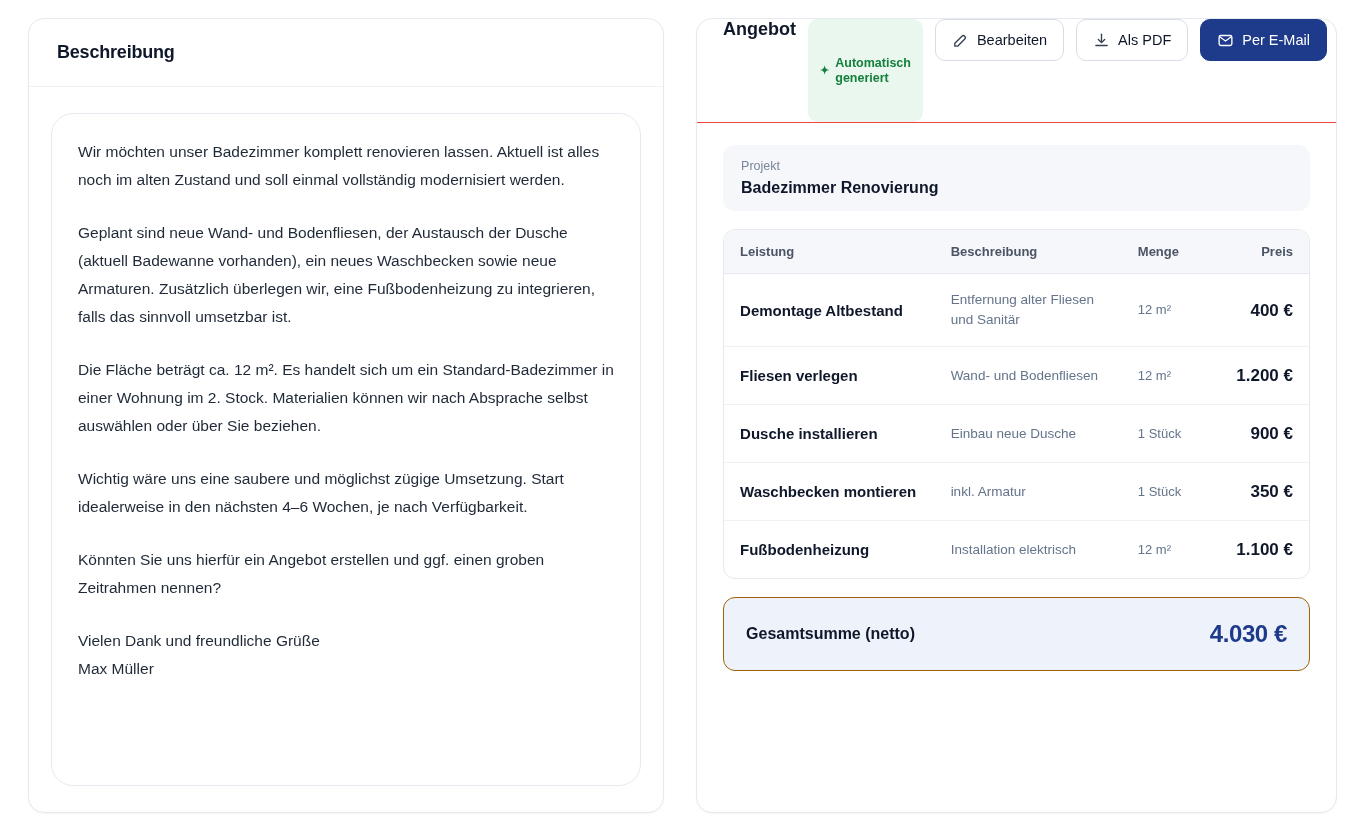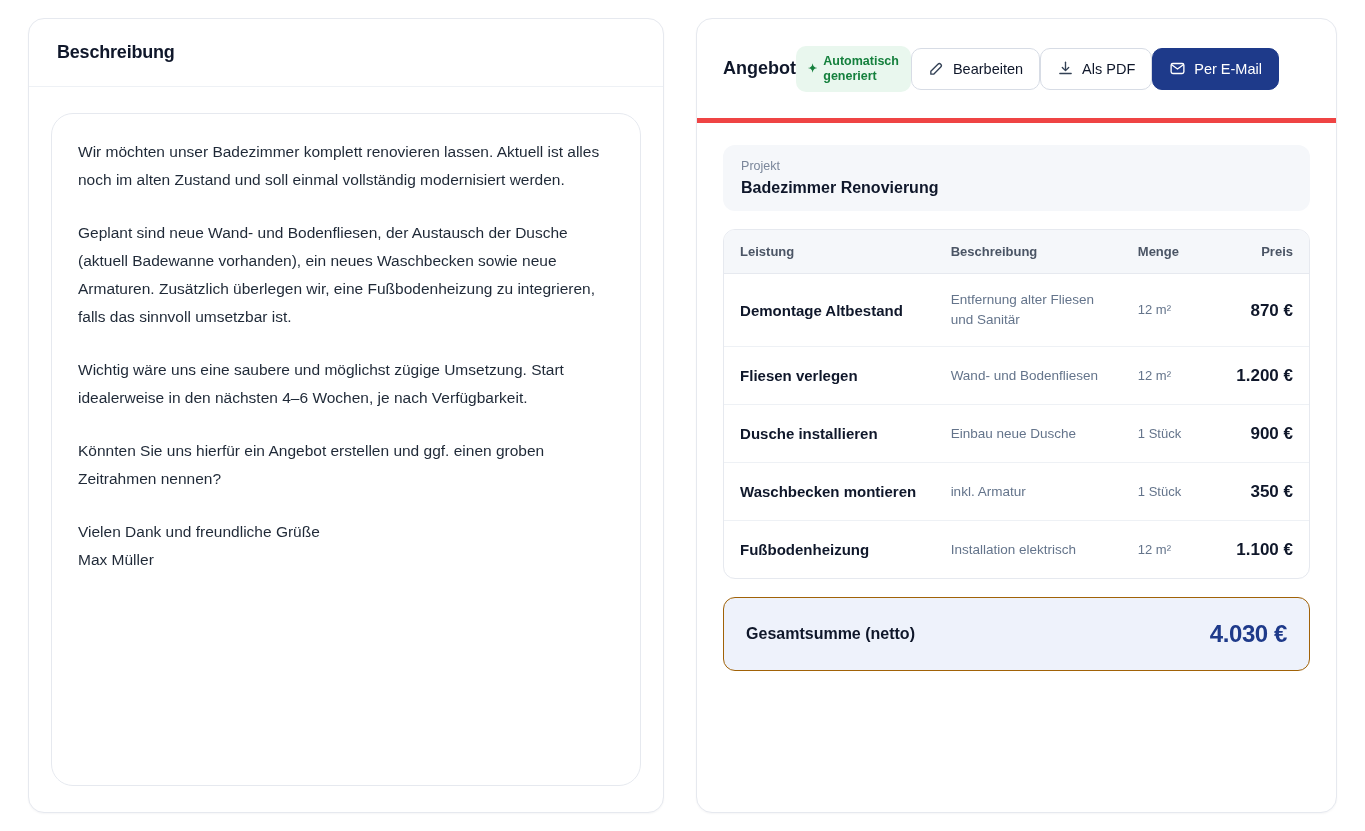--- a/index.html
+++ b/index.html
@@ -74,23 +74,23 @@
     border: 1px solid #e6e9ef;
     border-radius: 16px;
     box-shadow: 0 1px 2px rgba(15,23,42,0.04);
     display: flex;
     flex-direction: column;
     overflow: hidden;
   }
   .right-header {
     height: 104px;
     display: flex;
-    align-items: center;
+    gap: 12px;
     padding: 0 26px;
-    border-bottom: 5px solid #ef4444;
+    border-bottom: 1px solid #ef4444;
     flex: none;
   }
   .right-title {
     font-size: 18px;
     font-weight: 700;
     color: #0f172a;
     white-space: nowrap;
   }
   .badge-auto {
     display: inline-flex;
@@ -242,20 +242,21 @@
 <div class="page">
 
   <section class="left-panel">
     <div class="left-header">
       <h1>Beschreibung</h1>
     </div>
     <div class="left-body">
       <div class="request-card">
         <p>Wir möchten unser Badezimmer komplett renovieren lassen. Aktuell ist alles noch im alten Zustand und soll einmal vollständig modernisiert werden.</p>
         <p>Geplant sind neue Wand- und Bodenfliesen, der Austausch der Dusche (aktuell Badewanne vorhanden), ein neues Waschbecken sowie neue Armaturen. Zusätzlich überlegen wir, eine Fußbodenheizung zu integrieren, falls das sinnvoll umsetzbar ist.</p>
+        <p>Die Fläche beträgt ca. 12 m². Es handelt sich um ein Standard-Badezimmer in einer Wohnung im 2. Stock. Materialien können wir nach Absprache selbst auswählen oder über Sie beziehen.</p>
         <p>Wichtig wäre uns eine saubere und möglichst zügige Umsetzung. Start idealerweise in den nächsten 4–6 Wochen, je nach Verfügbarkeit.</p>
         <p>Könnten Sie uns hierfür ein Angebot erstellen und ggf. einen groben Zeitrahmen nennen?</p>
         <p style="white-space:pre-line;">Vielen Dank und freundliche Grüße
 Max Müller</p>
       </div>
     </div>
   </section>
 
   <section class="right-panel">
     <div class="right-header">
@@ -317,21 +318,21 @@
               <th class="col-besch">Beschreibung</th>
               <th class="col-menge num">Menge</th>
               <th class="col-preis price">Preis</th>
             </tr>
           </thead>
           <tbody>
             <tr>
               <td class="cell-leistung">Demontage Altbestand</td>
               <td class="cell-besch">Entfernung alter Fliesen und Sanitär</td>
               <td class="cell-menge">12 m²</td>
-              <td class="cell-preis">870 €</td>
+              <td class="cell-preis">400 €</td>
             </tr>
             <tr>
               <td class="cell-leistung">Fliesen verlegen</td>
               <td class="cell-besch">Wand- und Bodenfliesen</td>
               <td class="cell-menge">12 m²</td>
               <td class="cell-preis">1.200 €</td>
             </tr>
             <tr>
               <td class="cell-leistung">Dusche installieren</td>
               <td class="cell-besch">Einbau neue Dusche</td>

